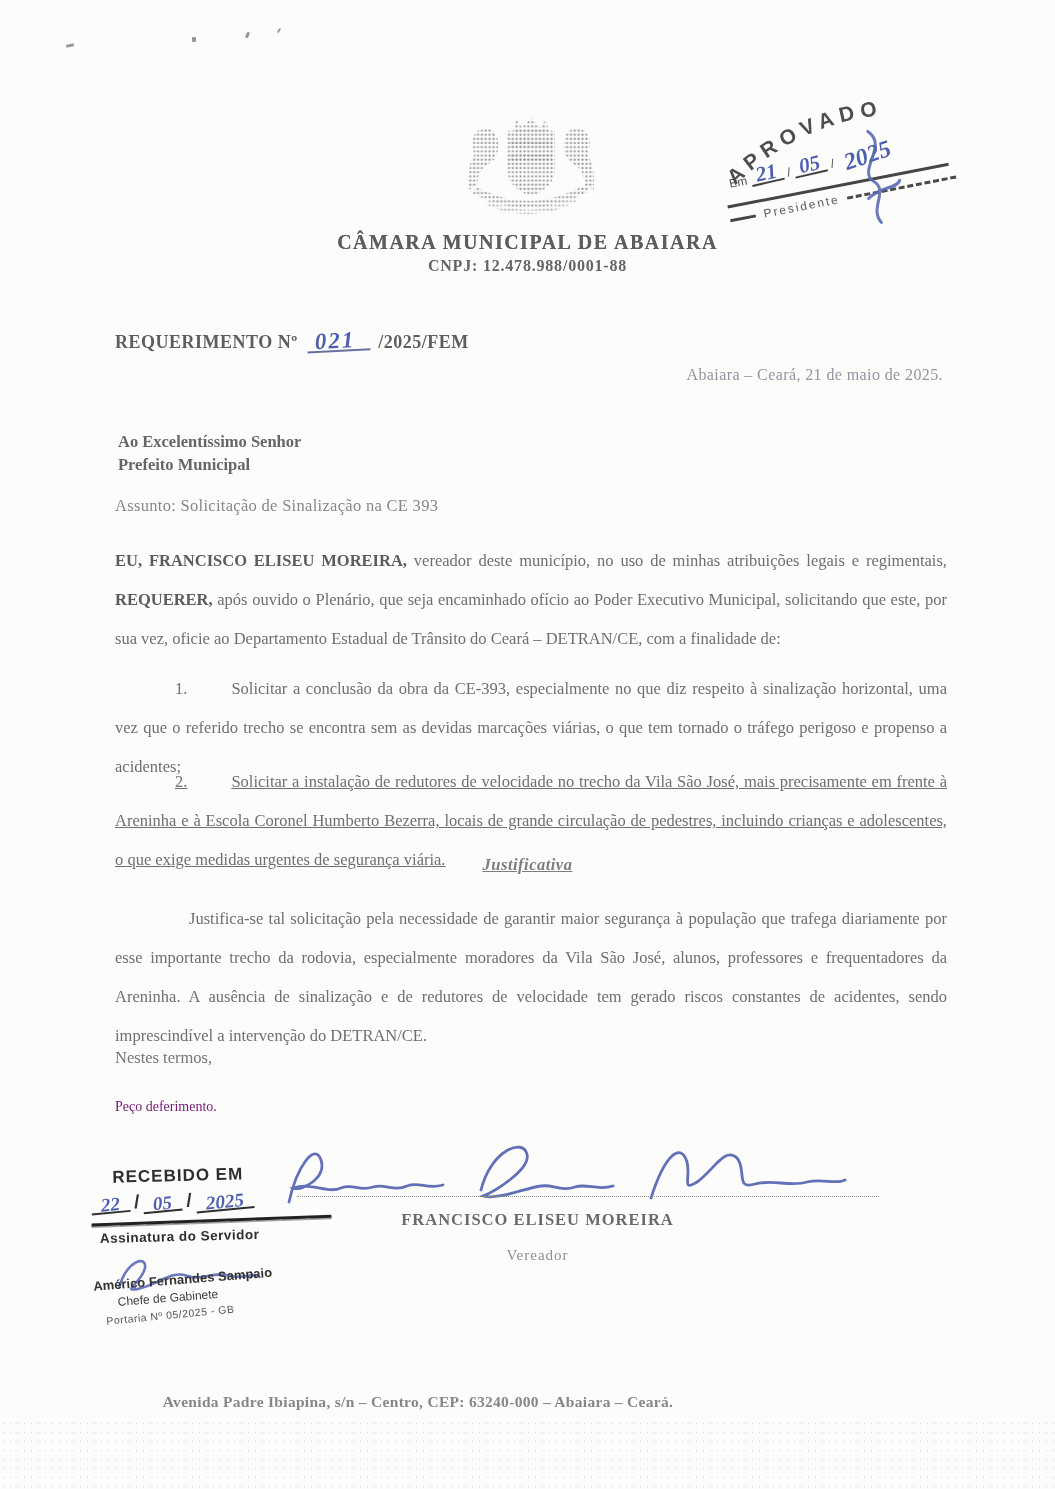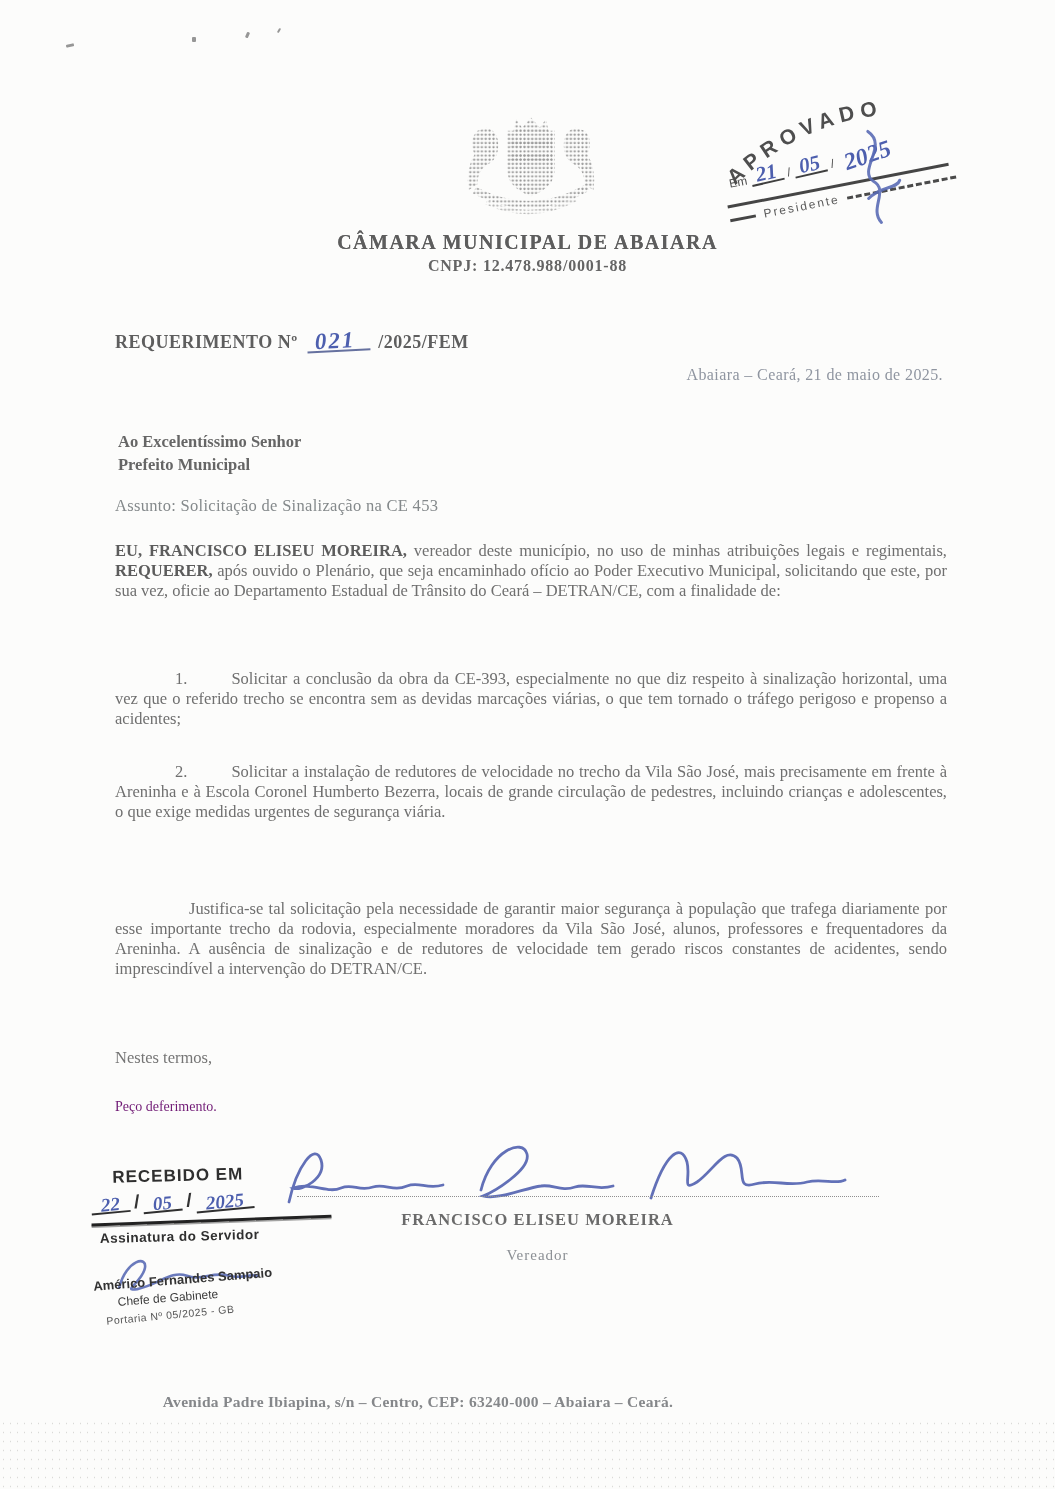--- a/index.html
+++ b/index.html
@@ -72,26 +72,26 @@
   .dateline{
     position:absolute;right:112px;top:366px;font-size:16px;color:#8f95a0;
     letter-spacing:.4px;
   }
   .addressee{position:absolute;left:118px;top:430px;font-size:16.5px;font-weight:bold;color:#666;line-height:23px;}
   .subject{position:absolute;left:115px;top:496px;font-size:16.5px;color:#84898b;letter-spacing:.3px;}
 
   
   .bodytext{
     position:absolute;left:115px;width:832px;
-    font-size:16.5px;line-height:20px;text-align:justify;color:#6f6f6f;
+    font-size:16.5px;line-height:39px;text-align:justify;color:#6f6f6f;
   }
   .bodytext b{color:#5c5c5c;}
   .p-intro{top:541px;}
   .p-item1{top:669px;text-indent:60px;}
-  .p-item2{top:762px;text-indent:60px;}
+  .p-item2{top:762px;text-indent:60px;text-decoration:underline;}
   .item-num{margin-right:44px;}
   .just-title{
     position:absolute;left:0;width:1055px;top:855px;text-align:center;
     font-size:16.5px;font-weight:bold;font-style:italic;color:#7d7d7d;
     text-decoration:underline;letter-spacing:.5px;
   }
   .p-just{top:899px;text-indent:74px;}
   .closing1{position:absolute;left:115px;top:1048px;font-size:16.5px;color:#757575;}
   .closing2{position:absolute;left:115px;top:1099px;font-size:14px;color:#701a75;text-align:center;}
 
@@ -200,28 +200,29 @@
     <span>/2025/FEM</span>
   </div>
 
   <div class="dateline">Abaiara – Ceará, 21 de maio de 2025.</div>
 
   <div class="addressee">
     <div>Ao Excelentíssimo Senhor</div>
     <div>Prefeito Municipal</div>
   </div>
 
-  <div class="subject">Assunto: Solicitação de Sinalização na CE 453</div>
+  <div class="subject">Assunto: Solicitação de Sinalização na CE 393</div>
 
   <div class="bodytext p-intro"><b>EU, FRANCISCO ELISEU MOREIRA,</b><span> vereador deste município, no uso de minhas atribuições legais e regimentais, </span><b>REQUERER,</b><span> após ouvido o Plenário, que seja encaminhado ofício ao Poder Executivo Municipal, solicitando que este, por sua vez, oficie ao Departamento Estadual de Trânsito do Ceará – DETRAN/CE, com a finalidade de:</span></div>
 
   <div class="bodytext p-item1"><span class="item-num">1.</span><span>Solicitar a conclusão da obra da CE-393, especialmente no que diz respeito à sinalização horizontal, uma vez que o referido trecho se encontra sem as devidas marcações viárias, o que tem tornado o tráfego perigoso e propenso a acidentes;</span></div>
 
   <div class="bodytext p-item2"><span class="item-num">2.</span><span>Solicitar a instalação de redutores de velocidade no trecho da Vila São José, mais precisamente em frente à Areninha e à Escola Coronel Humberto Bezerra, locais de grande circulação de pedestres, incluindo crianças e adolescentes, o que exige medidas urgentes de segurança viária.</span></div>
 
+  <div class="just-title">Justificativa</div>
 
   <div class="bodytext p-just">Justifica-se tal solicitação pela necessidade de garantir maior segurança à população que trafega diariamente por esse importante trecho da rodovia, especialmente moradores da Vila São José, alunos, professores e frequentadores da Areninha. A ausência de sinalização e de redutores de velocidade tem gerado riscos constantes de acidentes, sendo imprescindível a intervenção do DETRAN/CE.</div>
 
   <div class="closing1">Nestes termos,</div>
   <div class="closing2">Peço deferimento.</div>
 
   <div class="recebido">
     <div class="recebido-title">RECEBIDO EM</div>
     <div class="recebido-date">
       <span class="hand u">22</span>

